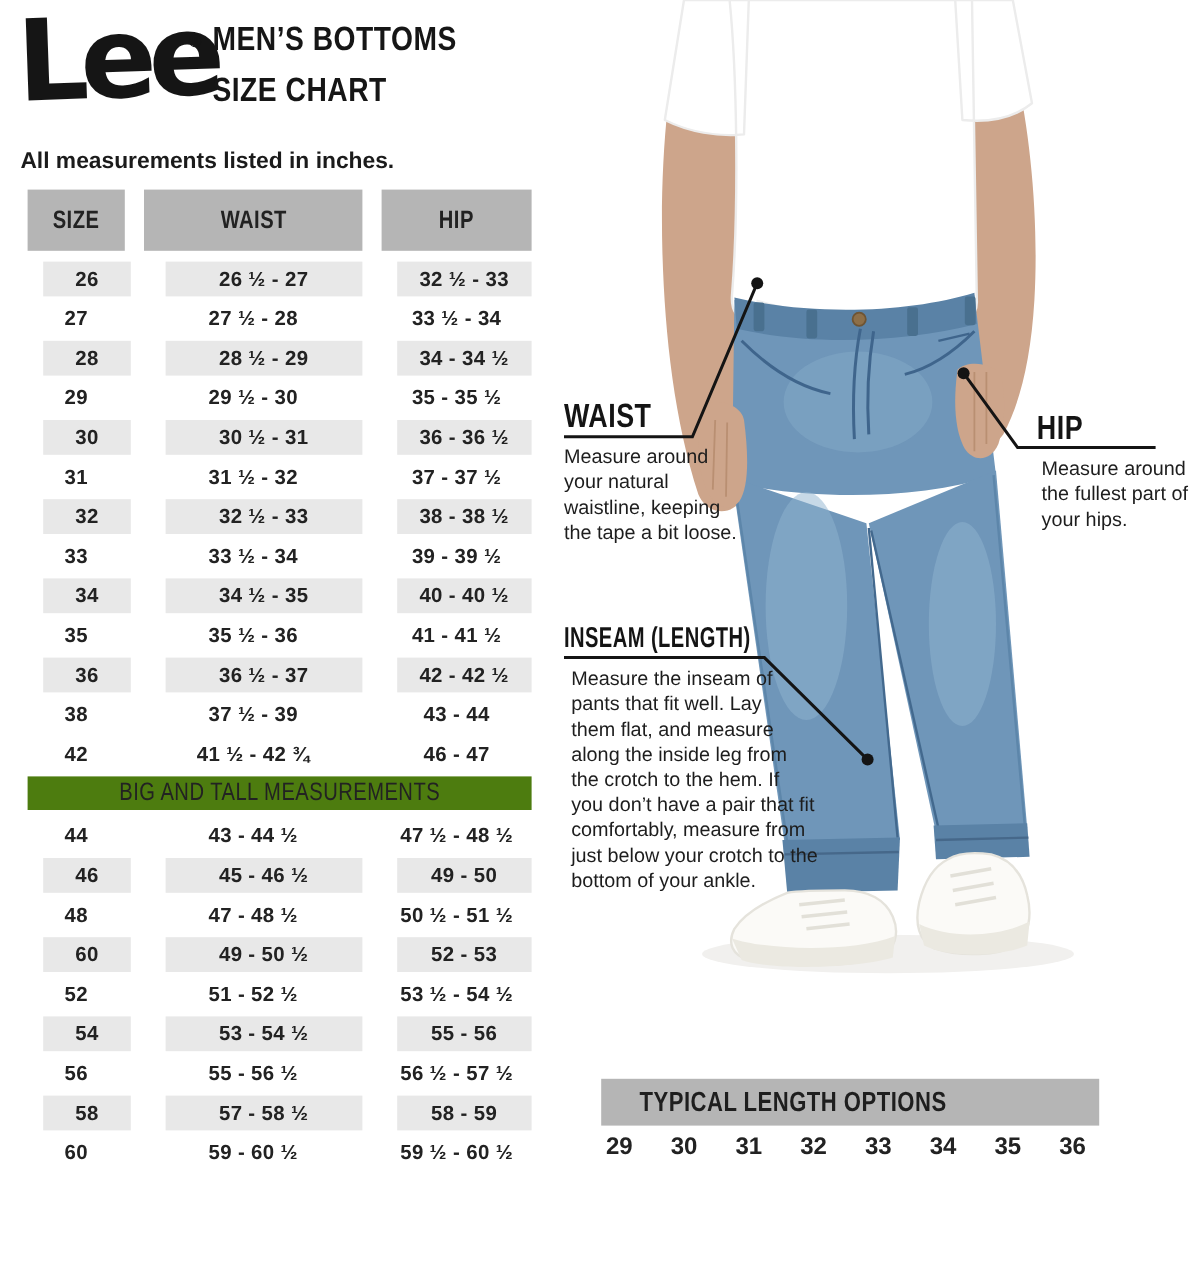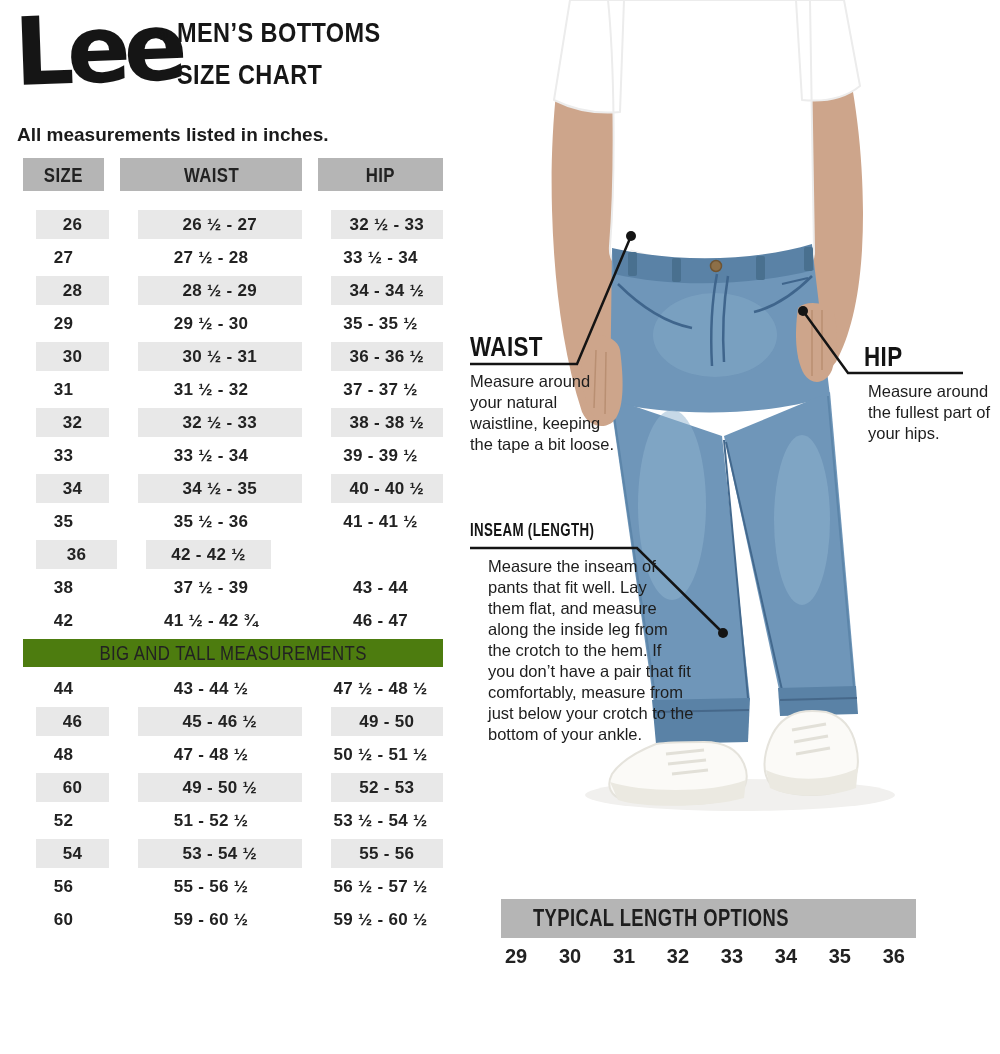--- a/index.html
+++ b/index.html
@@ -13,35 +13,35 @@
   .reg{position:absolute;left:157px;top:26px;font-size:15px;font-weight:700;color:#151515;letter-spacing:0;}
   .title-line{position:absolute;left:177px;font-size:28px;font-weight:800;line-height:40px;
               color:#161616;white-space:nowrap;}
   .t1{top:13px;} .t2{top:55px;}
   .cond{display:inline-block;transform:scaleX(.84);transform-origin:0 50%;letter-spacing:.5px;}
   .condc{display:inline-block;transform:scaleX(.80);letter-spacing:.5px;}
   .subtitle{position:absolute;left:17px;top:124px;font-size:19px;font-weight:700;color:#1b1b1b;}
 
   
   .size-table{position:absolute;left:23px;top:158px;width:420px;}
-  .thead{display:flex;gap:16px;height:33px;margin-bottom:19px;}
+  .thead{display:flex;gap:16px;height:51px;margin-bottom:9px;}
   .thead .cell{background:#b5b5b5;display:flex;align-items:center;justify-content:center;
                font-size:21px;font-weight:700;color:#222;}
   .trow{display:flex;gap:16px;height:29px;margin-bottom:4px;}
   .trow .cell{display:flex;align-items:center;justify-content:center;font-size:17px;
               font-weight:700;letter-spacing:.3px;color:#222;}
   .trow.shaded .cell{background:#e8e8e8;margin-left:13px;}
   .c-size{width:81px;} .c-waist{width:182px;} .c-hip{width:125px;}
   .bigtall{height:28px;width:420px;background:#4d7c0f;display:flex;align-items:center;
            justify-content:center;font-size:21px;font-weight:400;color:#222;margin:4px 0 7px 0;}
 
   
   .co-title{position:absolute;font-size:28px;font-weight:700;line-height:1;color:#141414;white-space:nowrap;}
   .co-title .condc{transform-origin:0 50%;}
-  .co-title-sm{font-size:19px;}
+  .co-title-sm{font-size:24px;}
   .co-title-sm .condc{transform:scaleX(.70);transform-origin:0 50%;}
   .co-body{position:absolute;font-size:16.5px;line-height:21px;color:#1d1d1d;white-space:pre-line;}
 
   
   .len-bar{position:absolute;left:501px;top:899px;width:415px;height:39px;background:#b5b5b5;
            display:flex;align-items:center;font-size:23px;font-weight:700;color:#1e1e1e;}
   .len-row{position:absolute;left:505px;top:945px;width:400px;display:flex;
            justify-content:space-between;font-size:20px;font-weight:700;color:#222;}
 
   .photo-svg{position:absolute;left:460px;top:0;width:540px;height:880px;}
@@ -115,20 +115,21 @@
           <div class="cell c-waist">34 ½ - 35</div>
           <div class="cell c-hip">40 - 40 ½</div>
         </div>
         <div class="trow">
           <div class="cell c-size">35</div>
           <div class="cell c-waist">35 ½ - 36</div>
           <div class="cell c-hip">41 - 41 ½</div>
         </div>
         <div class="trow shaded">
           <div class="cell c-size">36</div>
+          <div class="cell c-waist">36 ½ - 37</div>
           <div class="cell c-hip">42 - 42 ½</div>
         </div>
         <div class="trow">
           <div class="cell c-size">38</div>
           <div class="cell c-waist">37 ½ - 39</div>
           <div class="cell c-hip">43 - 44</div>
         </div>
         <div class="trow">
           <div class="cell c-size">42</div>
           <div class="cell c-waist">41 ½ - 42 ¾</div>
@@ -166,20 +167,25 @@
         </div>
         <div class="trow shaded">
           <div class="cell c-size">54</div>
           <div class="cell c-waist">53 - 54 ½</div>
           <div class="cell c-hip">55 - 56</div>
         </div>
         <div class="trow">
           <div class="cell c-size">56</div>
           <div class="cell c-waist">55 - 56 ½</div>
           <div class="cell c-hip">56 ½ - 57 ½</div>
+        </div>
+        <div class="trow shaded">
+          <div class="cell c-size">58</div>
+          <div class="cell c-waist">57 - 58 ½</div>
+          <div class="cell c-hip">58 - 59</div>
         </div>
         <div class="trow">
           <div class="cell c-size">60</div>
           <div class="cell c-waist">59 - 60 ½</div>
           <div class="cell c-hip">59 ½ - 60 ½</div>
         </div>
       </div>
   </div>
 
   <svg class="photo-svg" viewBox="0 0 540 880" aria-hidden="true">
@@ -256,21 +262,21 @@
 your natural
 waistline, keeping
 the tape a bit loose.</div>
 
   <div class="co-title" style="left:864px;top:343px;"><span class="condc">HIP</span></div>
   <div class="co-body" style="left:868px;top:381px;width:160px;">Measure around
 the fullest part of
 your hips.</div>
 
   <div class="co-title co-title-sm" style="left:470px;top:520px;"><span class="condc">INSEAM (LENGTH)</span></div>
-  <div class="co-body" style="left:488px;top:556px;width:245px;">Measure the inseam of
+  <div class="co-body" style="left:476px;top:556px;width:245px;">Measure the inseam of
 pants that fit well. Lay
 them flat, and measure
 along the inside leg from
 the crotch to the hem. If
 you don’t have a pair that fit
 comfortably, measure from
 just below your crotch to the
 bottom of your ankle.</div>
 
   <div class="len-bar">

